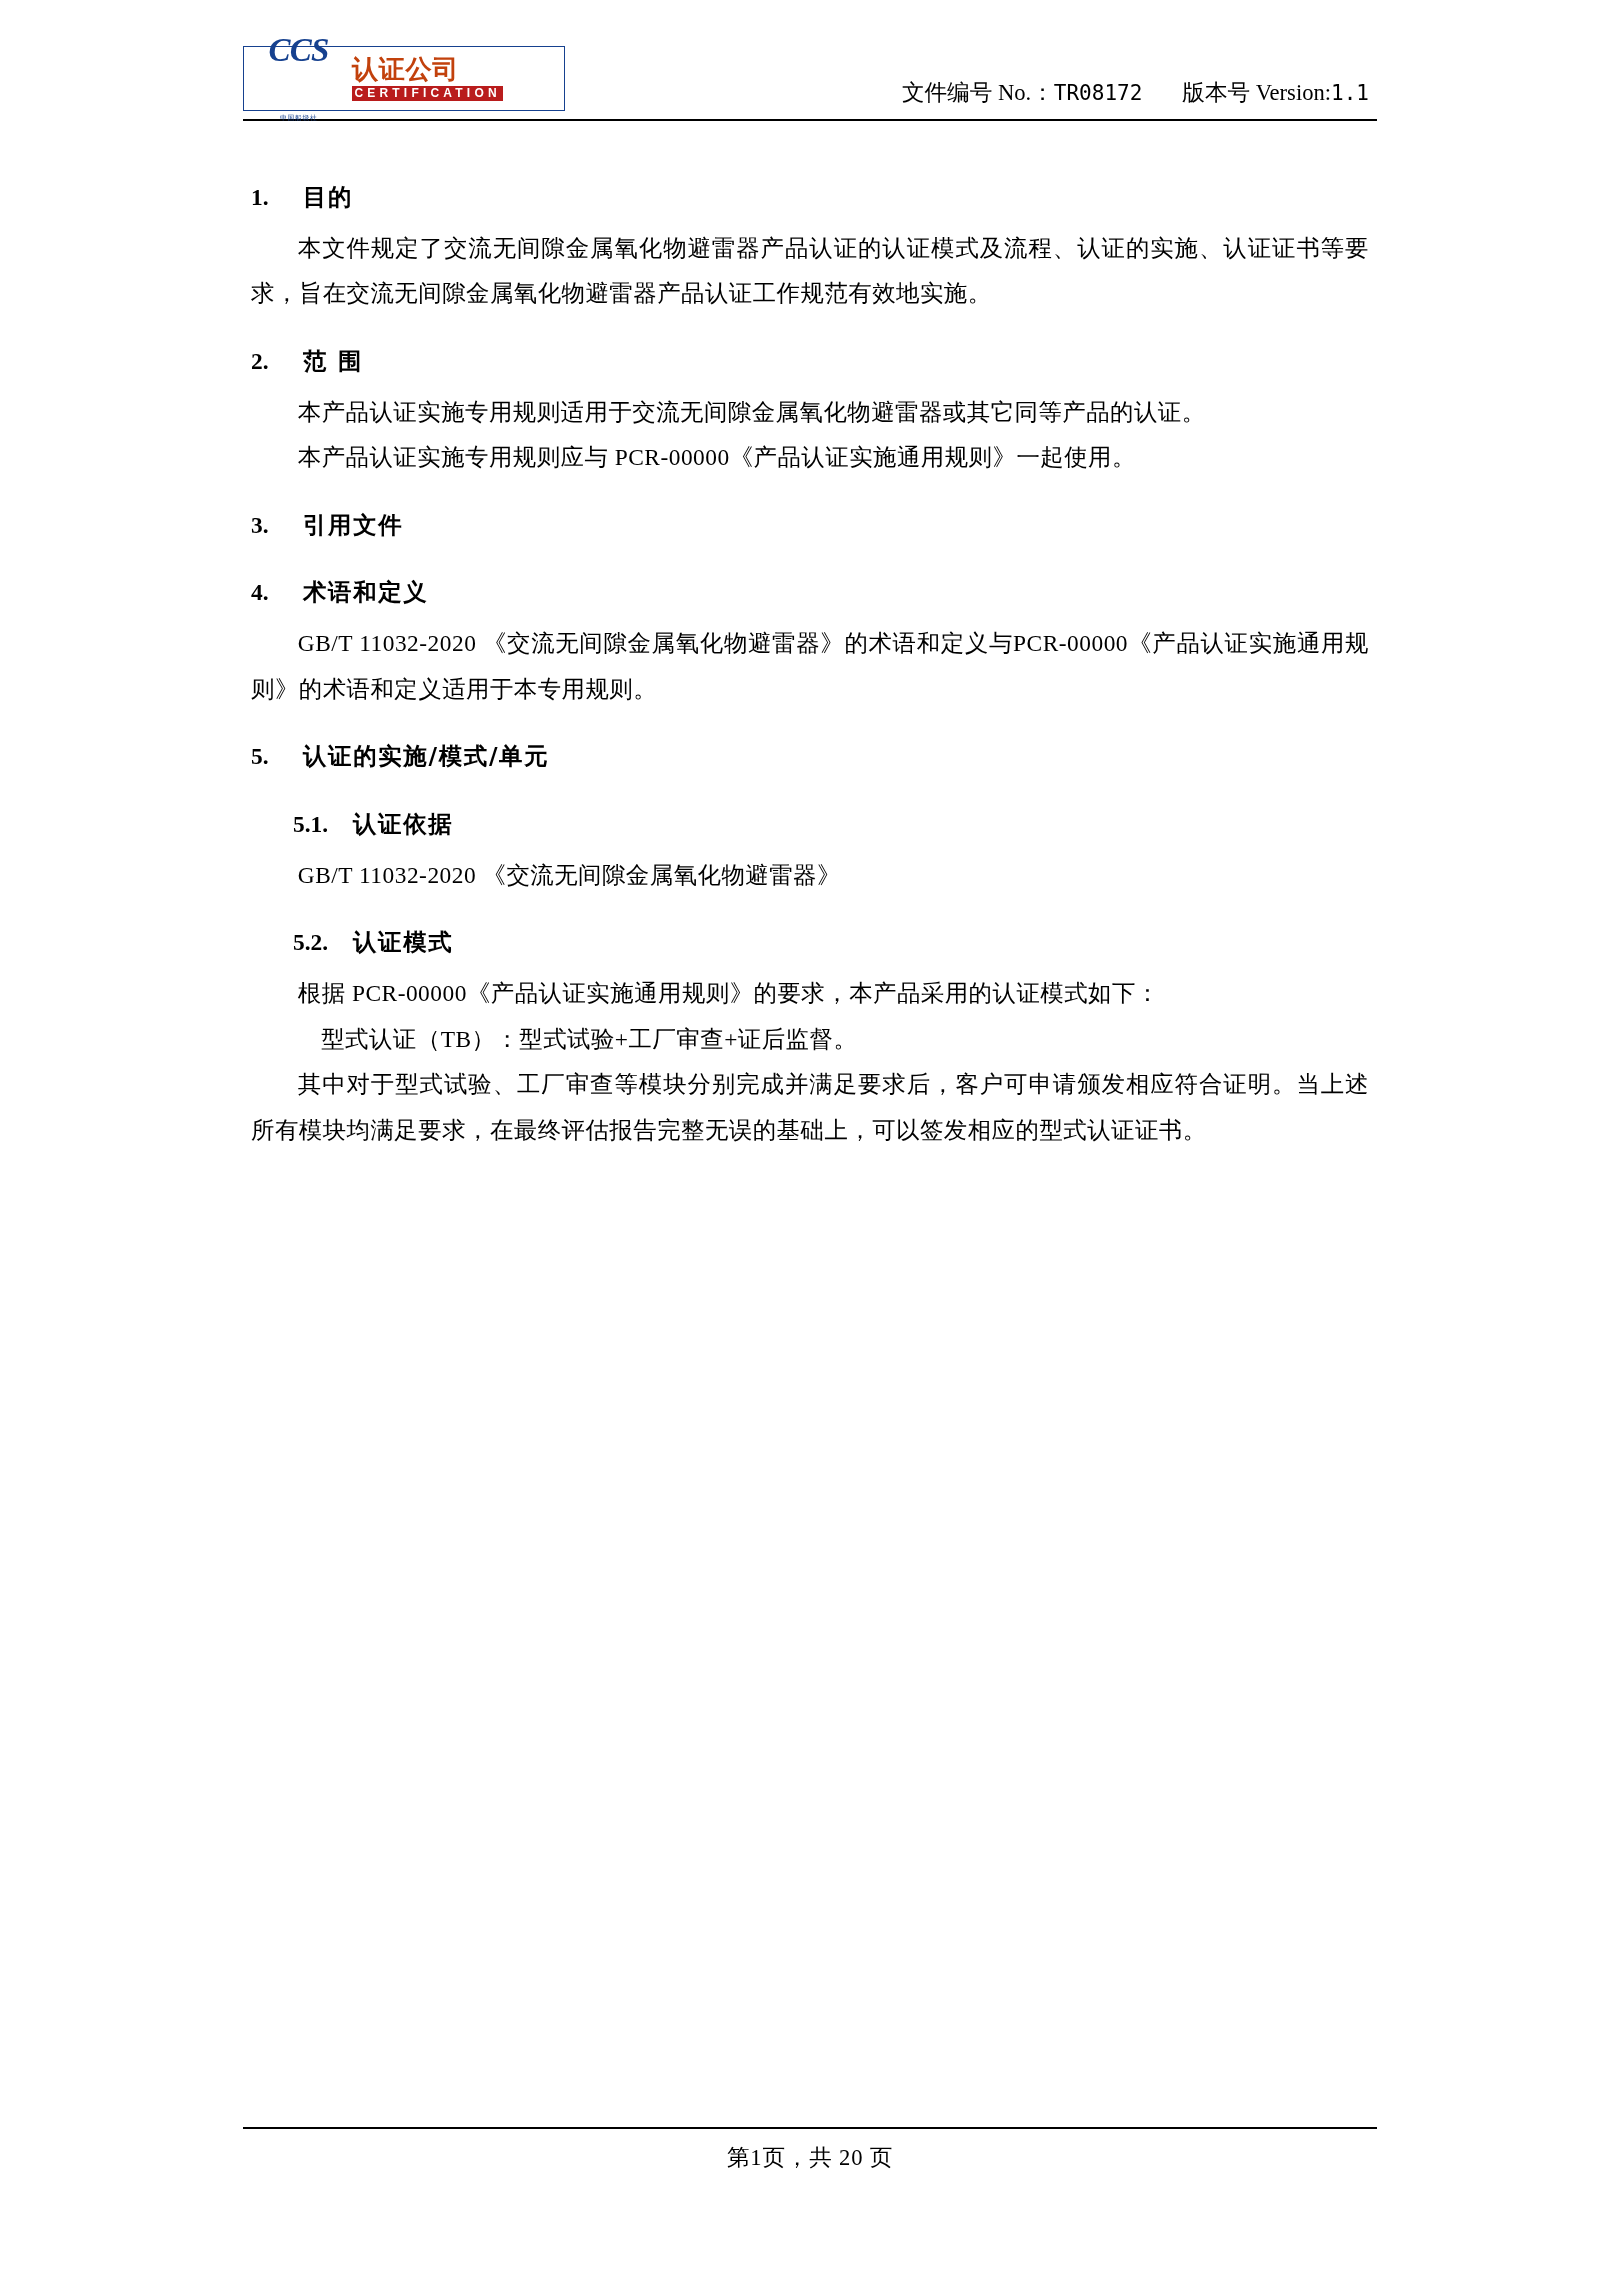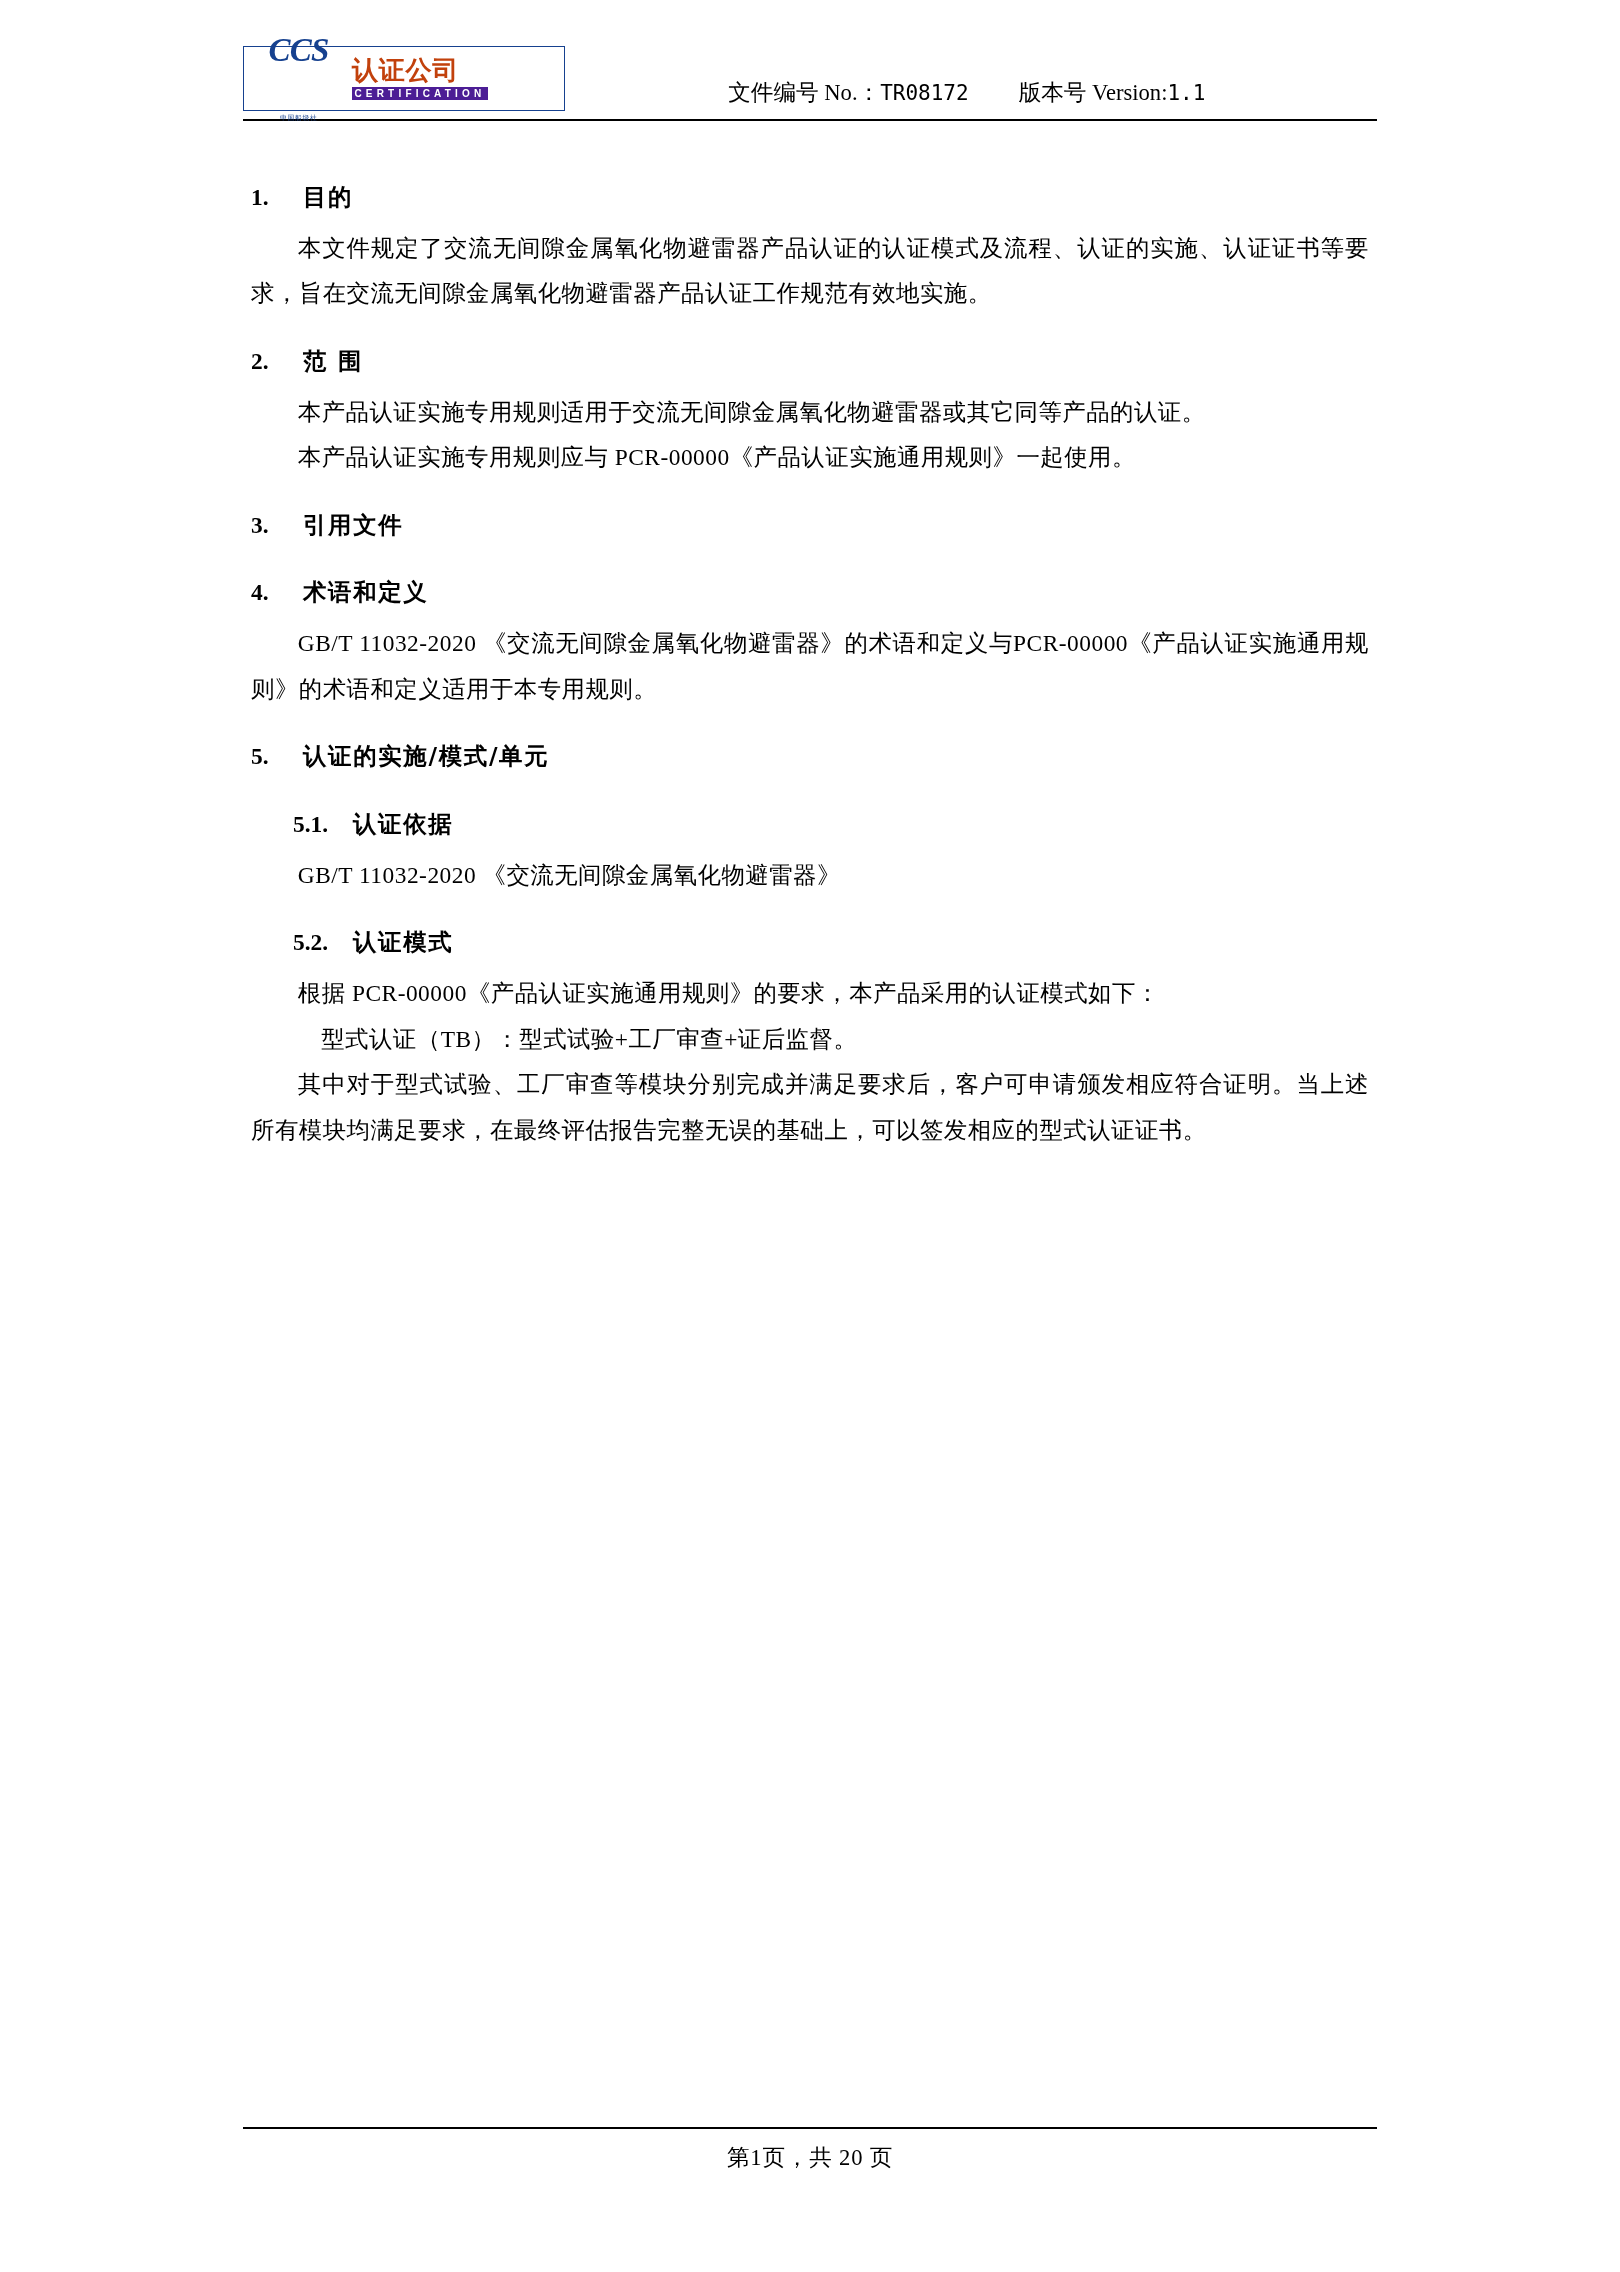--- a/index.html
+++ b/index.html
@@ -80,35 +80,35 @@
   .logo-cnname {
     font-family: Liberation Sans, sans-serif;
     font-weight: bold;
     font-size: 26px;
     color: #c2410c;
     line-height: 1.05;
     letter-spacing: 0.8px;
   }
   .logo-enname {
     font-family: "Liberation Sans", sans-serif;
-    font-size: 10px;
+    font-size: 12px;
     font-weight: bold;
     color: #ffffff;
-    background: #4c1d95;
+    background: #b91c1c;
     letter-spacing: 4.2px;
     padding: 0.8px 2.5px;
     margin-top: 2.5px;
     text-align: center;
   }
   .header-meta {
     flex: 1;
     display: flex;
-    justify-content: center;
+    justify-content: flex-end;
     align-items: flex-end;
-    gap: 50px;
+    gap: 40px;
     font-family: "DejaVu Sans Mono", monospace;
     font-size: 22px;
     padding-bottom: 3.3px;
     white-space: nowrap;
   }
   .header-meta .meta-item {
     font-family: "Liberation Serif", serif;
     font-size: 22.6px;
   }
   .header-meta .meta-item .mono {

